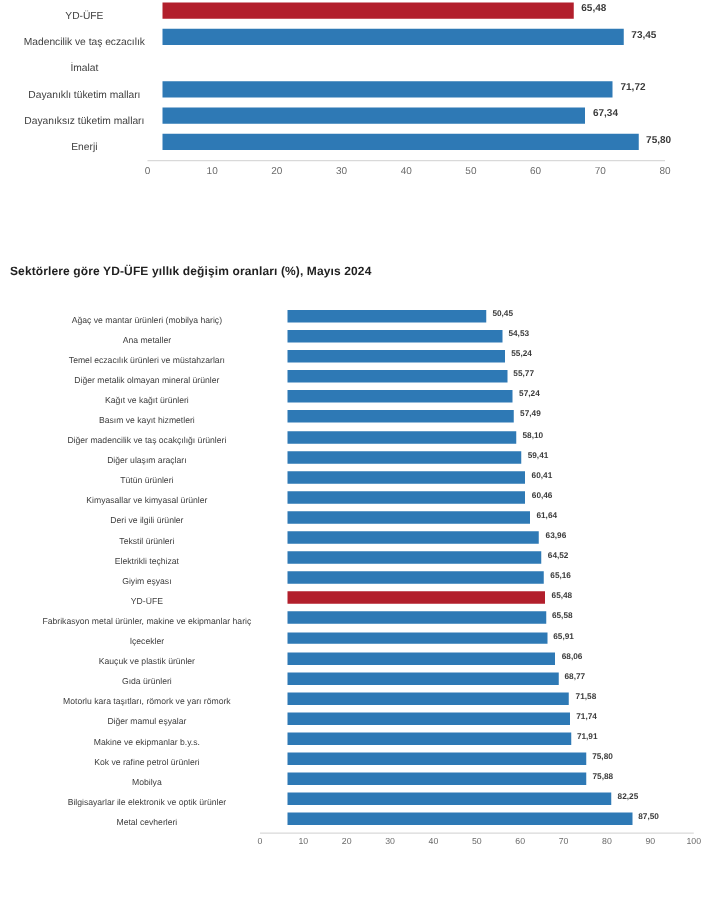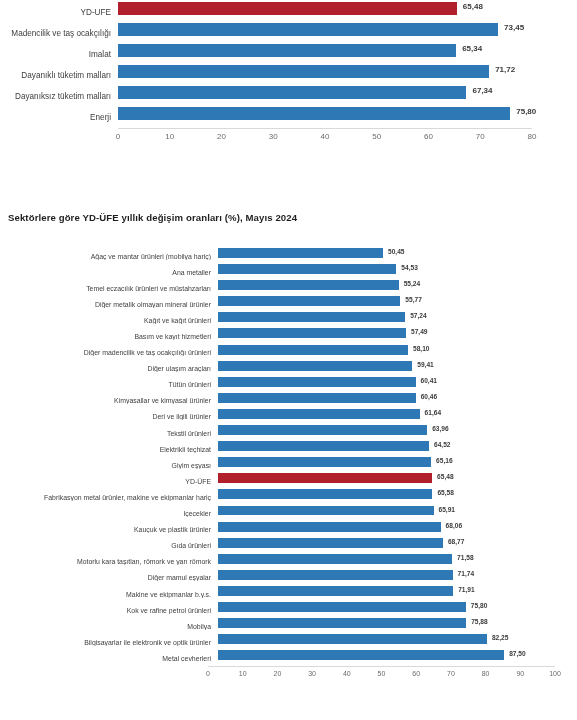--- a/index.html
+++ b/index.html
@@ -24,27 +24,28 @@
   }
   .chart-rows {
     position: relative;
   }
   .row {
     display: flex;
     align-items: center;
     box-sizing: border-box;
   }
   .row-label {
-    text-align: right;
+    text-align: center;
     padding-right: 7px;
     white-space: nowrap;
     color: #404040;
     flex: 0 0 auto;
     box-sizing: border-box;
     overflow: hidden;
+    margin-left: 12px;
   }
   .row-track {
     position: relative;
     flex: 1 1 auto;
     height: 100%;
     display: flex;
   }
   .bar {
     height: 62%;
     background: #2e79b5;
@@ -137,32 +138,28 @@
 <div class="chart" id="chart-upper">
   <div class="chart-rows">
       <div class="row">
         <div class="row-label">YD-ÜFE</div>
         <div class="row-track">
           <div class="bar highlight" style="width: 81.85%;"></div>
           <div class="row-value">65,48</div>
         </div>
       </div>
       <div class="row">
-        <div class="row-label">Madencilik ve taş ocakçılığı</div>
+        <div class="row-label">Madencilik ve taş eczacılık</div>
         <div class="row-track">
           <div class="bar" style="width: 91.8125%;"></div>
           <div class="row-value">73,45</div>
         </div>
       </div>
       <div class="row">
         <div class="row-label">İmalat</div>
-        <div class="row-track">
-          <div class="bar" style="width: 81.675%;"></div>
-          <div class="row-value">65,34</div>
-        </div>
       </div>
       <div class="row">
         <div class="row-label">Dayanıklı tüketim malları</div>
         <div class="row-track">
           <div class="bar" style="width: 89.65%;"></div>
           <div class="row-value">71,72</div>
         </div>
       </div>
       <div class="row">
         <div class="row-label">Dayanıksız tüketim malları</div>

